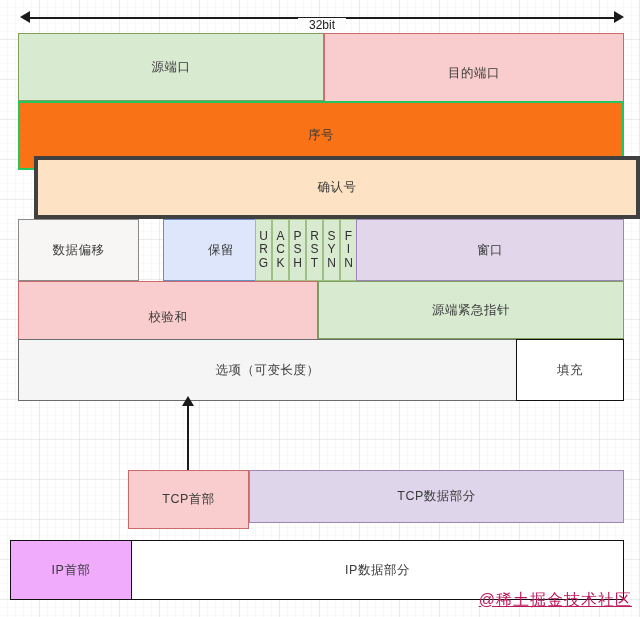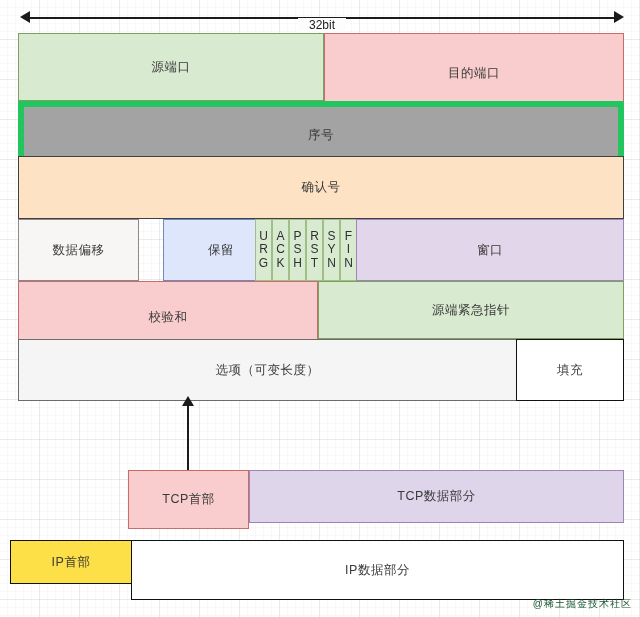--- a/index.html
+++ b/index.html
@@ -63,22 +63,23 @@
   #connector{position:absolute;left:180px;top:396px;width:16px;height:76px;}
   #connector .shaft{position:absolute;left:7px;top:8px;width:1.6px;height:68px;background:#1b1b1b;}
   #connector .head{
     position:absolute;left:1.6px;top:0;width:0;height:0;
     border-left:6.5px solid transparent;border-right:6.5px solid transparent;
     border-bottom:10px solid #1b1b1b;
   }
 
   #watermark{
     position:absolute;right:8px;bottom:6px;
-    font-size:10px;color:#14532d;letter-spacing:1px;z-index:3;
+    font-size:16px;color:#be185d;letter-spacing:1px;z-index:3;
     user-select:none;
+    text-decoration:underline;
   }
 </style>
 </head>
 <body>
 
 <div id="grid"></div>
 
 <div id="stage">
 
   <div id="measure">
@@ -88,25 +89,25 @@
     <div class="lbl">32bit</div>
   </div>
 
   <div class="box" style="left:18px;top:33px;width:306px;height:68px;background:#d8ead0;border:1px solid #7fa05f;">
     <span>源端口</span>
   </div>
   <div class="box" style="left:324px;top:33px;width:300px;height:80px;background:#f9cdcd;border:1px solid #c96b6b;">
     <span>目的端口</span>
   </div>
 
-  <div class="box" style="left:18px;top:101px;width:606px;height:69px;background:#a3a3a3;border:6px solid #22c55e;">
+  <div class="box" style="left:18px;top:101px;width:606px;height:69px;background:#f97316;border:2px solid #22c55e;">
     <span>序号</span>
   </div>
 
-  <div class="box" style="left:18px;top:156px;width:606px;height:63px;background:#fde3c4;border:1px solid #404040;">
+  <div class="box" style="left:34px;top:156px;width:606px;height:63px;background:#fde3c4;border:4px solid #404040;">
     <span>确认号</span>
   </div>
 
   <div class="box" style="left:18px;top:219px;width:121px;height:62px;background:#f7f6f5;border:1px solid #8a8a8a;">
     <span>数据偏移</span>
   </div>
   <div class="box" style="left:139px;top:219px;width:116px;height:62px;background:#dde6fa;border:1px solid #6a8bc4;margin-left:24px;">
     <span>保留</span>
   </div>
 
@@ -164,21 +165,21 @@
     <div class="shaft"></div>
   </div>
 
   <div class="box" style="left:128px;top:470px;width:121px;height:59px;background:#f9cdcd;border:1px solid #c96b6b;">
     <span>TCP首部</span>
   </div>
   <div class="box" style="left:249px;top:470px;width:375px;height:53px;background:#ded5ea;border:1px solid #9b86b5;">
     <span>TCP数据部分</span>
   </div>
 
-  <div class="box" style="left:10px;top:540px;width:122px;height:44px;background:#fde047;border:1.5px solid #111111;">
+  <div class="box" style="left:10px;top:540px;width:122px;height:60px;background:#f0abfc;border:1.5px solid #111111;">
     <span>IP首部</span>
   </div>
   <div class="box" style="left:131px;top:540px;width:493px;height:60px;background:#ffffff;border:1.5px solid #111111;">
     <span>IP数据部分</span>
   </div>
 
 </div>
 
 <div id="watermark">@稀土掘金技术社区</div>
 

